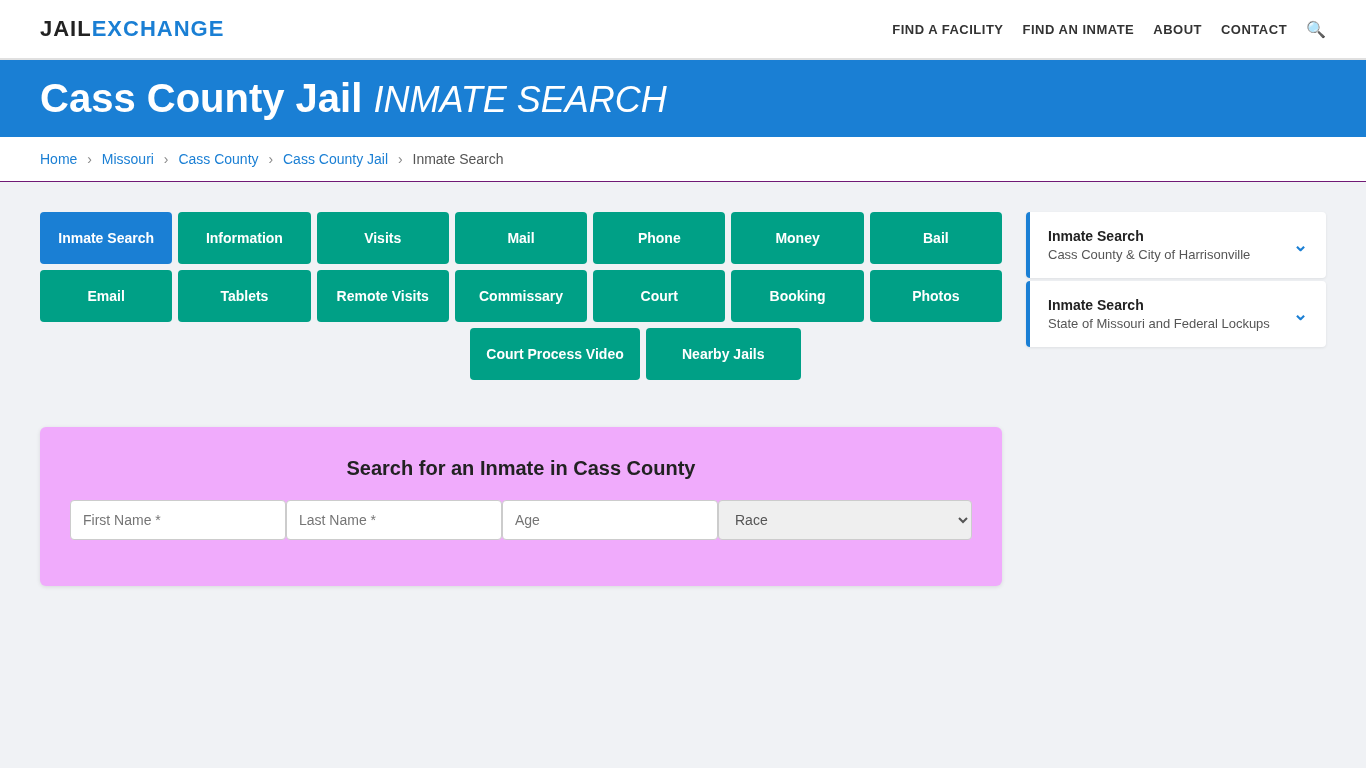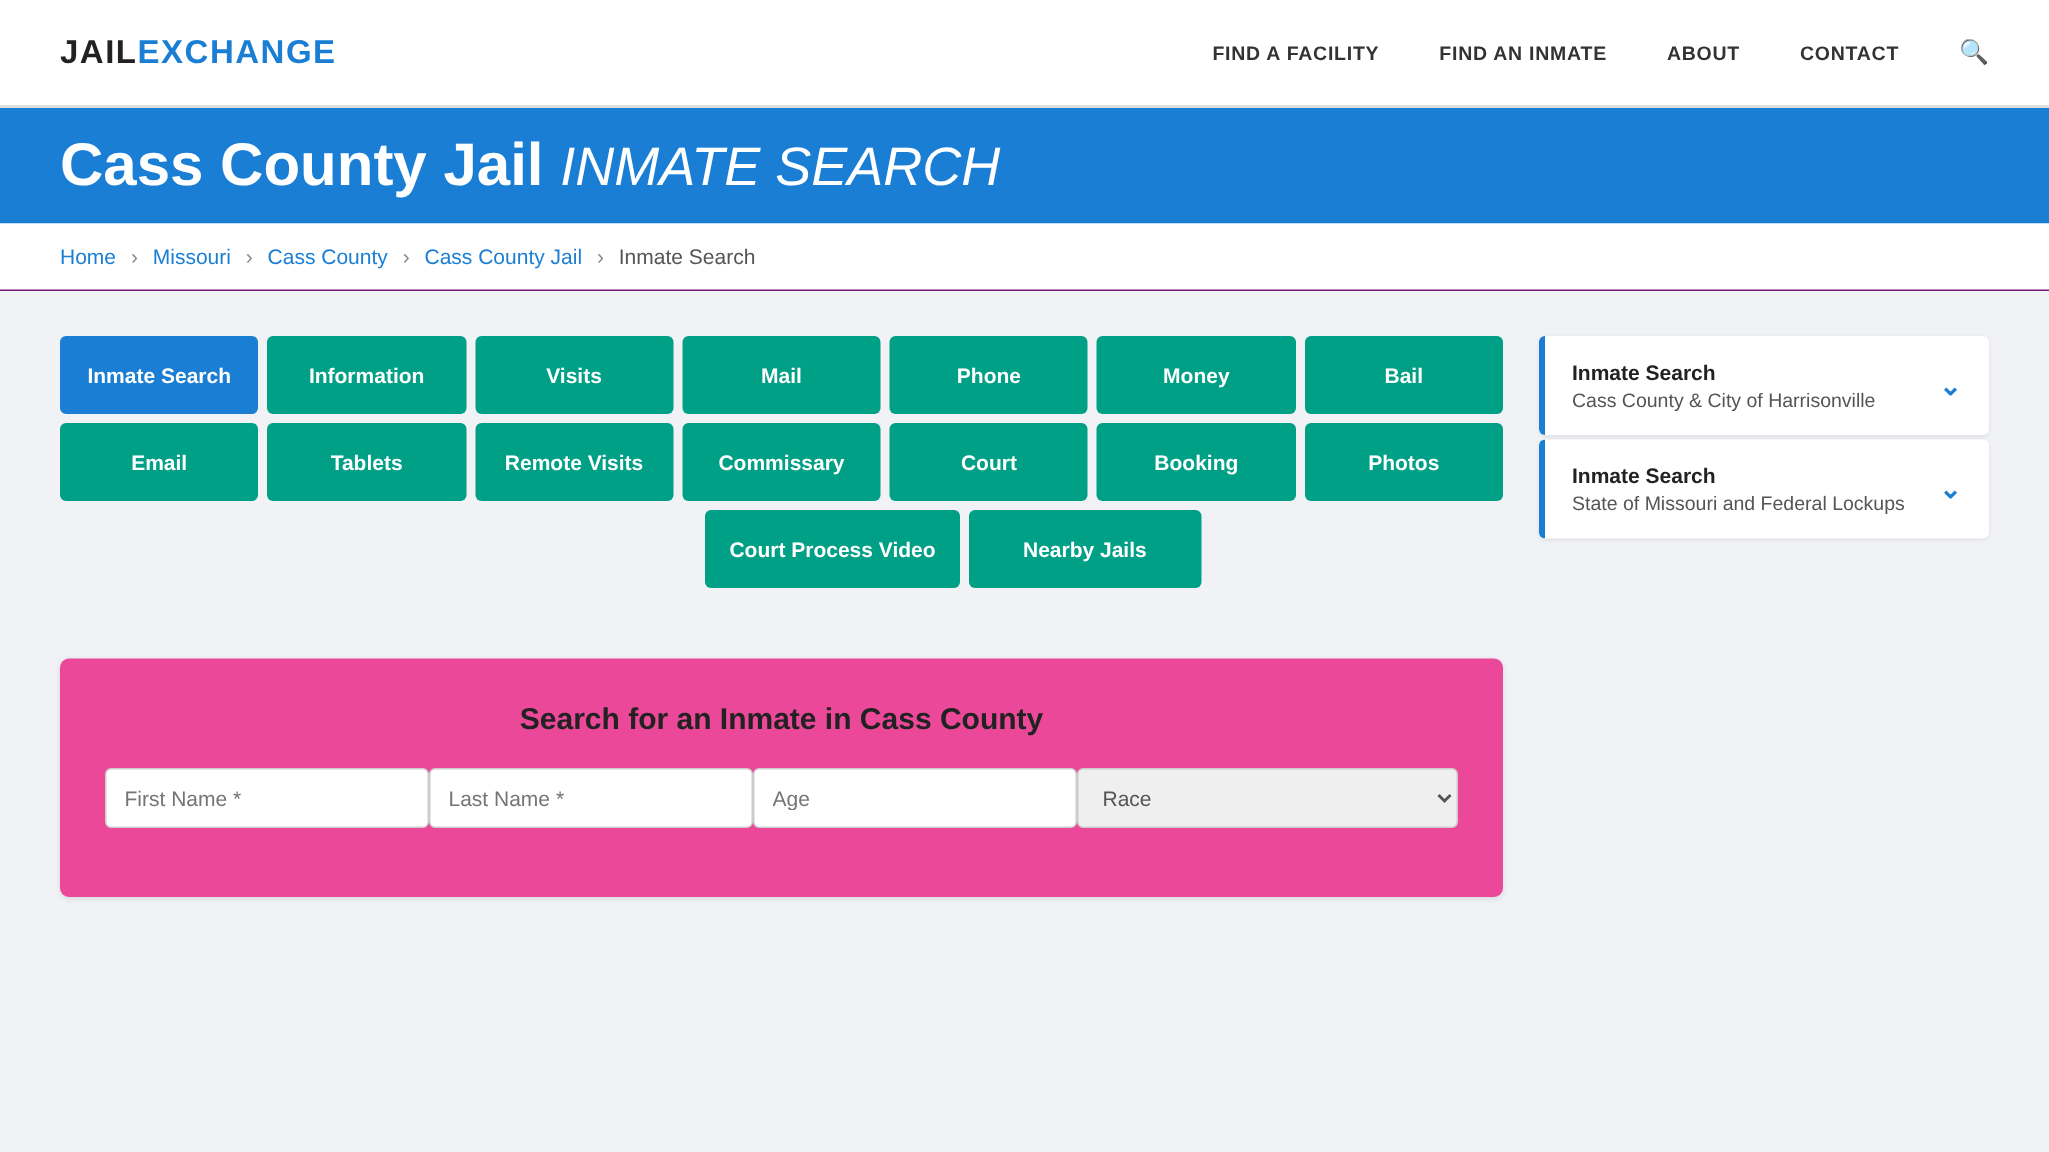--- a/index.html
+++ b/index.html
@@ -6,34 +6,34 @@
     body { font-family: Arial, sans-serif; background: #f0f2f5; color: #333; }
 
     
     .navbar {
       background: #fff;
       border-bottom: 2px solid #e0e0e0;
       padding: 0 40px;
       display: flex;
       align-items: center;
       justify-content: space-between;
-      height: 72px;
+      height: 60px;
     }
     .logo {
       font-size: 22px;
       font-weight: 900;
       letter-spacing: 1px;
       color: #222;
     }
     .logo span.jail { color: #222; }
     .logo span.exchange { color: #1a7fd4; }
     .nav-links {
       display: flex;
-      align-items: flex-end;
-      gap: 40px;
+      align-items: flex-start;
+      gap: 19px;
       list-style: none;
     }
     .nav-links li a {
       text-decoration: none;
       color: #333;
       font-size: 13px;
       font-weight: 700;
       letter-spacing: 0.5px;
       text-transform: uppercase;
     }
@@ -130,21 +130,21 @@
       font-weight: 600;
       border-radius: 4px;
       cursor: pointer;
       text-align: center;
       min-width: 155px;
       transition: background 0.2s;
     }
 
     
     .search-box {
-      background: #ec4899;
+      background: #f0abfc;
       border-radius: 6px;
       padding: 30px;
       box-shadow: 0 1px 4px rgba(0,0,0,0.1);
       margin-top: 47px;
     }
     .search-box h2 {
       font-size: 20px;
       font-weight: 700;
       text-align: center;
       margin-bottom: 20px;

